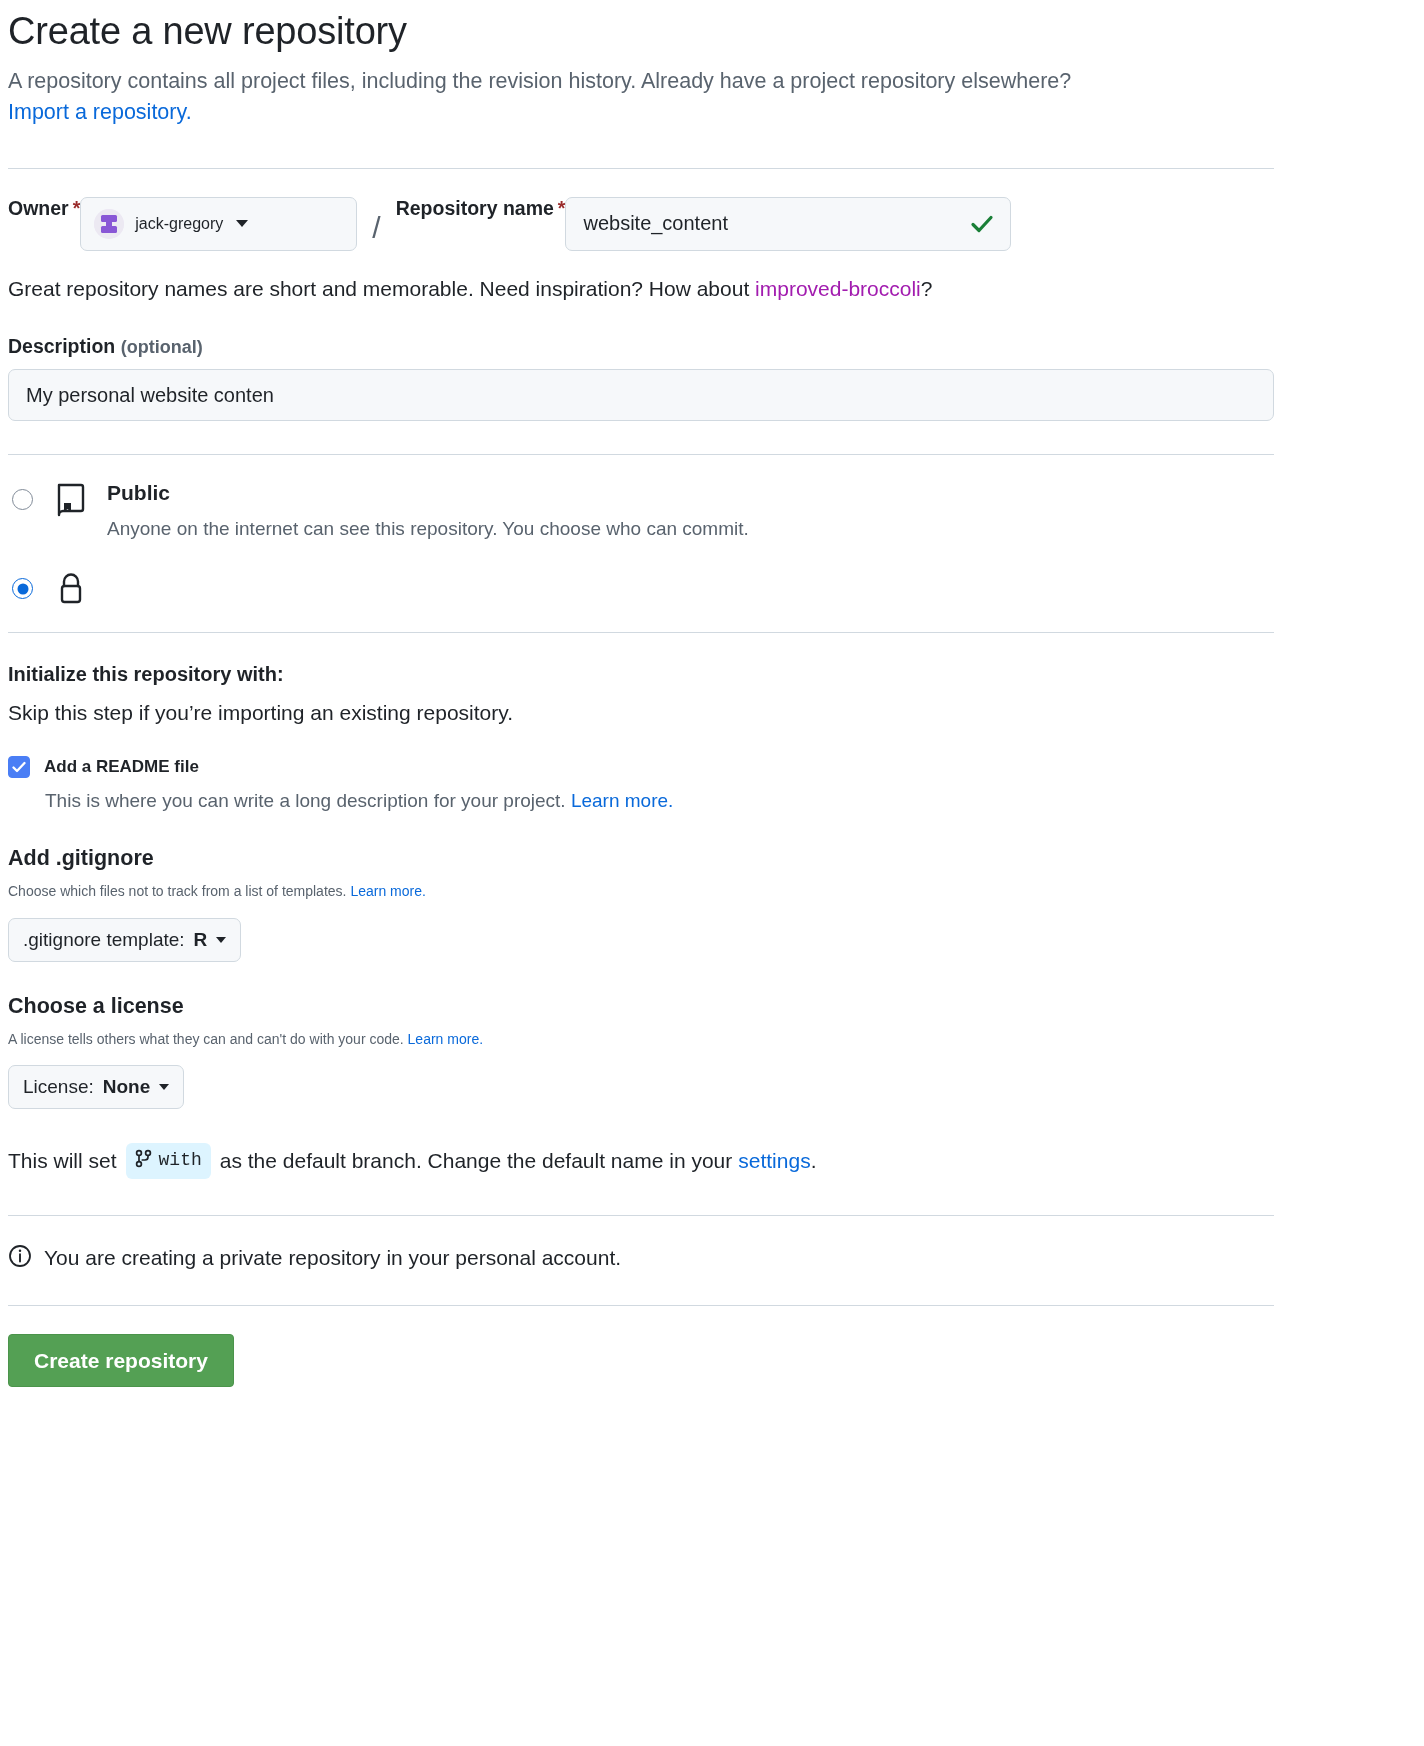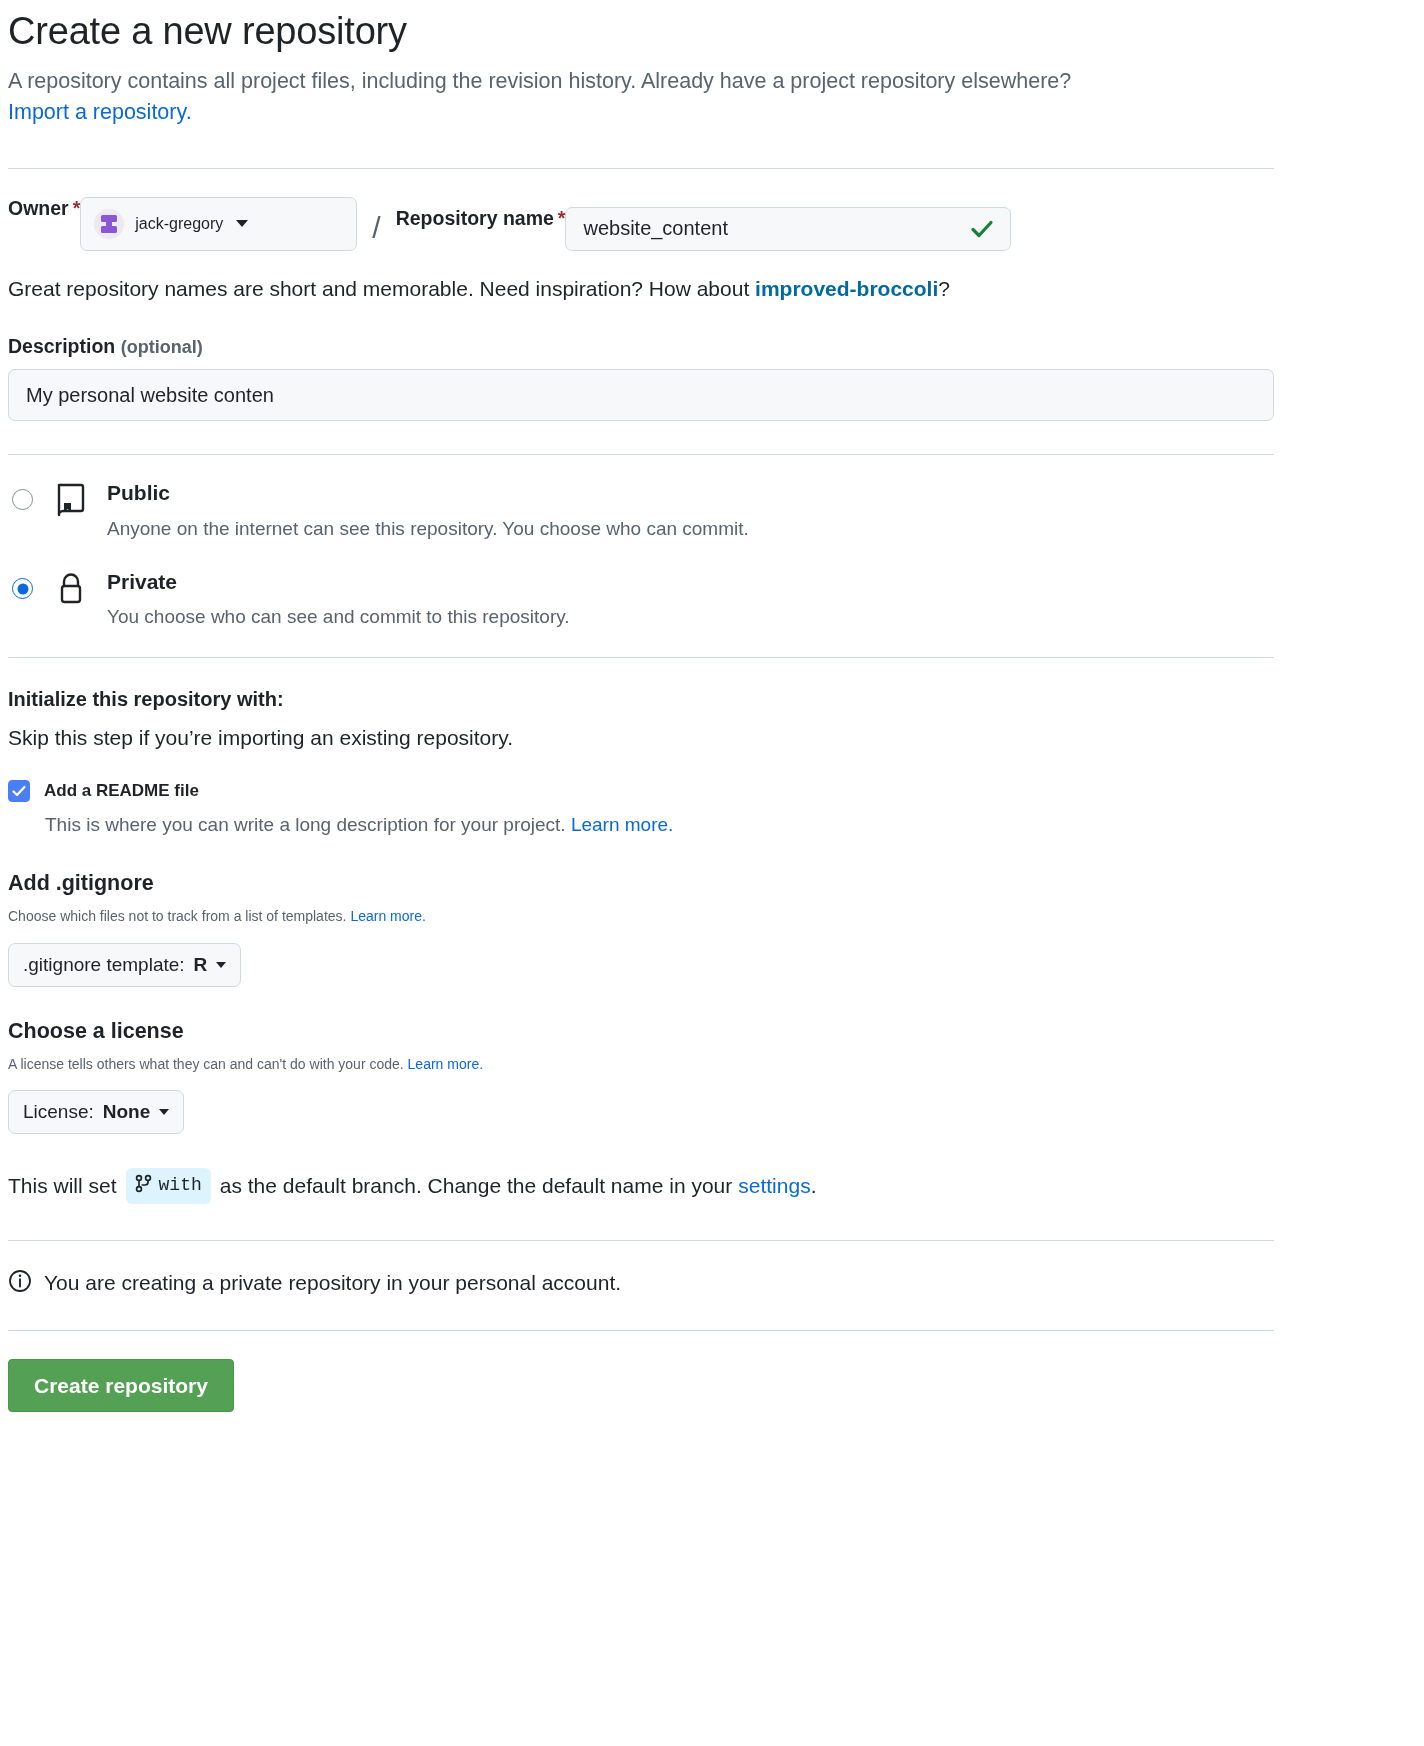--- a/index.html
+++ b/index.html
@@ -104,21 +104,21 @@
     font-weight: 300;
     margin: 0 15px 8px 15px;
     line-height: 1;
   }
   .name-input-wrap {
     position: relative;
     width: 446px;
   }
   .name-input {
     width: 100%;
-    height: 44px;
+    height: 54px;
     background: #f6f8fa;
     border: 1px solid #d1d9e0;
     border-radius: 7px;
     font-family: "Liberation Sans", sans-serif;
     font-size: 20px;
     color: #1f2328;
     padding: 0 52px 0 17px;
     outline: none;
   }
   .check-ok {
@@ -130,22 +130,22 @@
     pointer-events: none;
   }
 
   .hint-line {
     font-size: 21px;
     color: #1f2328;
     margin-top: 23px;
     line-height: 1.4;
   }
   .suggest {
-    color: #0369a1;
-    font-weight: 700;
+    color: #a21caf;
+    font-weight: 400;
     cursor: pointer;
     text-decoration: none;
   }
 
   
   .desc-label {
     font-size: 19.5px;
     font-weight: 600;
     margin-top: 32px;
     color: #1f2328;
@@ -431,24 +431,20 @@
       </span>
     </div>
 
     <div class="vis-item">
       <span class="radio checked"></span>
       <span class="vis-icon">
         <svg width="32" height="34" viewBox="0 0 32 34" aria-hidden="true">
           <path d="M9 14 V9.5 a7 7 0 0 1 14 0 V14" fill="none" stroke="#1f2328" stroke-width="2.4" stroke-linecap="round"></path>
           <rect x="7" y="14" width="18" height="16" rx="2.5" fill="none" stroke="#1f2328" stroke-width="2.4"></rect>
         </svg>
-      </span>
-      <span class="vis-text">
-        <span class="vis-title">Private</span>
-        <div class="vis-desc">You choose who can see and commit to this repository.</div>
       </span>
     </div>
 
   </div>
 
   <hr class="rule r3">
 
   <div class="section-head">Initialize this repository with:</div>
   <div class="section-sub">Skip this step if you’re importing an existing repository.</div>
 

